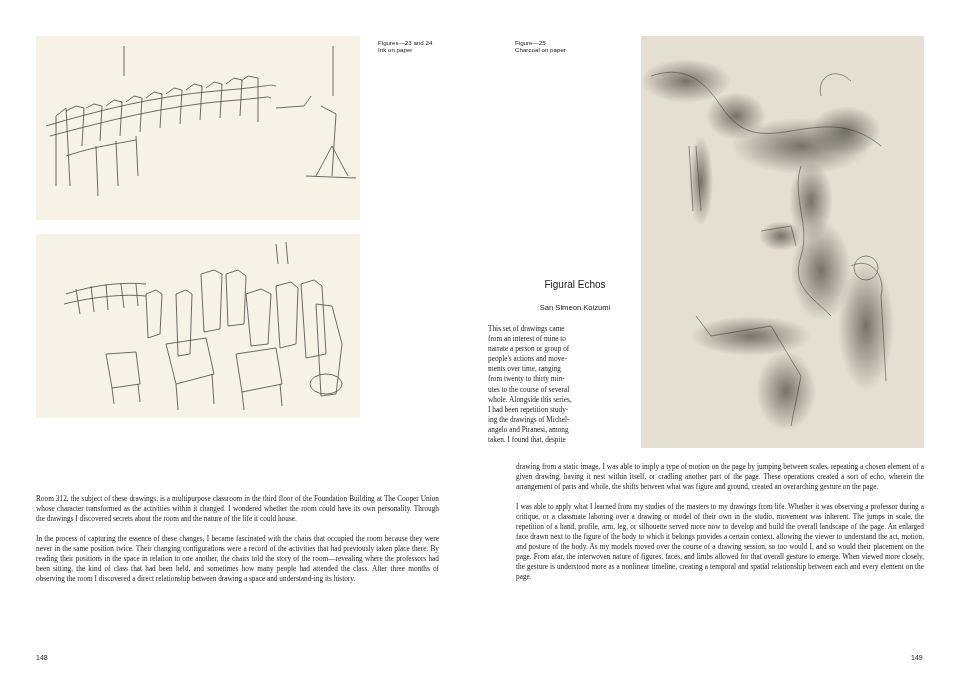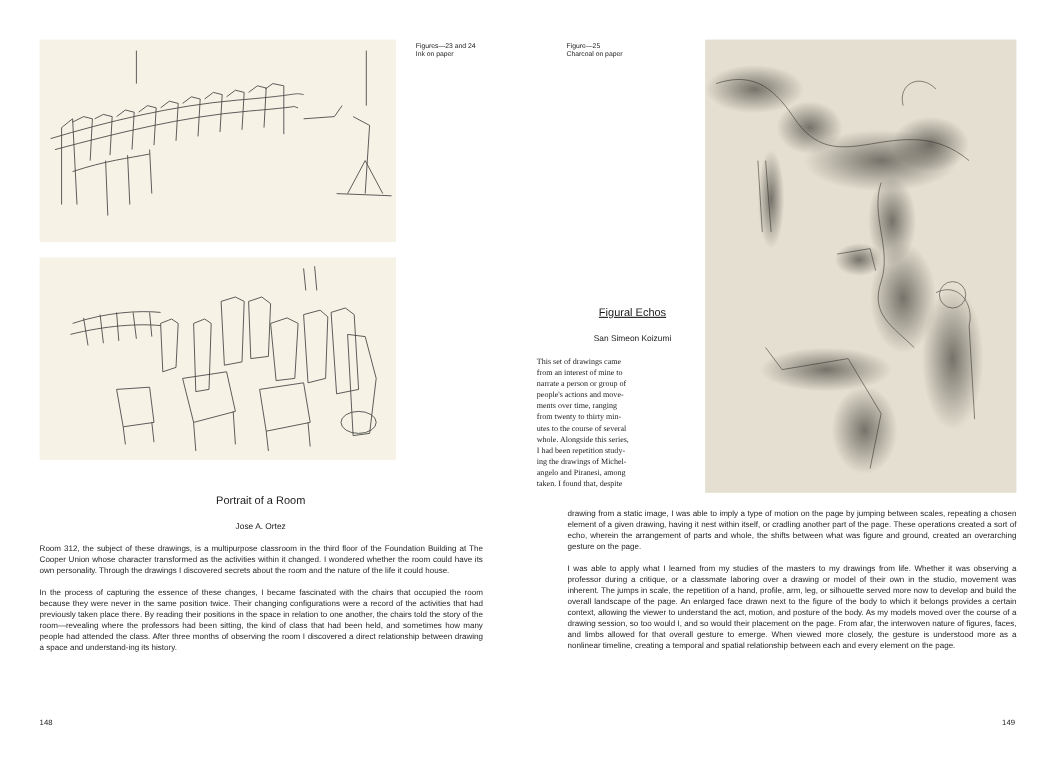--- a/index.html
+++ b/index.html
@@ -14,21 +14,21 @@
   .fig-ink { background: #f6f2e6; }
   .fig-charcoal { background: #e4dfd0; }
 
   .caption { position: absolute; font-size: 6.2px; line-height: 7.4px; color: #222; }
   .caption span { display: block; }
 
   .title { position: absolute; font-size: 10px; text-align: center; color: #1a1a1a; }
   .author { position: absolute; font-size: 7.6px; text-align: center; color: #1a1a1a; }
 
   .body-text { position: absolute; font-size: 7.3px; line-height: 10px; color: #1c1c1c;
-               text-align: justify; }
+               text-align: justify; font-family: Liberation Serif, serif; }
   .body-text p { margin: 0 0 10px 0; }
   .body-text p:last-child { margin-bottom: 16px; }
 
   .narrow-col { position: absolute; font-size: 7.3px; line-height: 10.1px; text-align: justify; color:#1c1c1c; }
 
   .page-number { position: absolute; font-size: 7px; color: #222; }
 </style>
 </head>
 <body>
 
@@ -79,22 +79,20 @@
           <path d="M280 70 L296 72 L306 110 L300 160 L285 162 Z"></path>
           <path d="M130 110 L170 104 L178 140 L140 150 Z M140 150 L142 176 M176 140 L178 170"></path>
           <path d="M200 120 L240 114 L246 150 L206 158 Z M206 158 L208 176 M244 150 L246 172"></path>
           <path d="M70 120 L100 118 L104 150 L76 154 Z M76 154 L78 170 M102 150 L104 168"></path>
           <path d="M240 10 L242 30 M250 8 L252 30"></path>
           <ellipse cx="290" cy="150" rx="16" ry="10"></ellipse>
         </g>
       </svg>
     </div>
 
-    <div class="title" style="left:36px; top:450px; width:402px;">Portrait of a Room</div>
-    <div class="author" style="left:36px; top:474px; width:402px;">Jose A. Ortez</div>
 
     <div class="body-text" style="left:36px; top:494px; width:403px;">
       <p>Room 312, the subject of these drawings, is a multipurpose classroom in the third floor of the Foundation Building at The Cooper Union whose character transformed as the activities within it changed. I wondered whether the room could have its own personality. Through the drawings I discovered secrets about the room and the nature of the life it could house.</p>
       <p>In the process of capturing the essence of these changes, I became fascinated with the chairs that occupied the room because they were never in the same position twice. Their changing configurations were a record of the activities that had previously taken place there. By reading their positions in the space in relation to one another, the chairs told the story of the room—revealing where the professors had been sitting, the kind of class that had been held, and sometimes how many people had attended the class. After three months of observing the room I discovered a direct relationship between drawing a space and understand-ing its history.</p>
     </div>
 
     <div class="page-number" style="left:36px; top:654px;">148</div>
   </div>
 
   <div class="caption" style="left:378px; top:39px;">
@@ -134,21 +132,21 @@
         <path d="M160 130 C150 160, 170 190, 160 220 S170 260, 190 280"></path>
         <path d="M120 195 L150 190 L155 210"></path>
         <path d="M55 280 L70 300 L130 290 L160 340 L150 390"></path>
         <path d="M210 230 C230 220, 245 240, 240 260 L245 345"></path>
         <circle cx="225" cy="232" r="12"></circle>
         <path d="M180 60 C175 40, 195 30, 210 45"></path>
       </g>
     </svg>
   </div>
 
-  <div class="title" style="left:510px; top:279px; width:130px;text-decoration:underline;">Figural Echos</div>
+  <div class="title" style="left:510px; top:279px; width:130px;">Figural Echos</div>
   <div class="author" style="left:510px; top:303px; width:130px;">San Simeon Koizumi</div>
 
   <div class="narrow-col" style="left:488px; top:324px; width:117px;font-family:Liberation Serif, serif;">
     <div>This set of drawings came</div>
     <div>from an interest of mine to</div>
     <div>narrate a person or group of</div>
     <div>people's actions and move-</div>
     <div>ments over time, ranging</div>
     <div>from twenty to thirty min-</div>
     <div>utes to the course of several</div>

